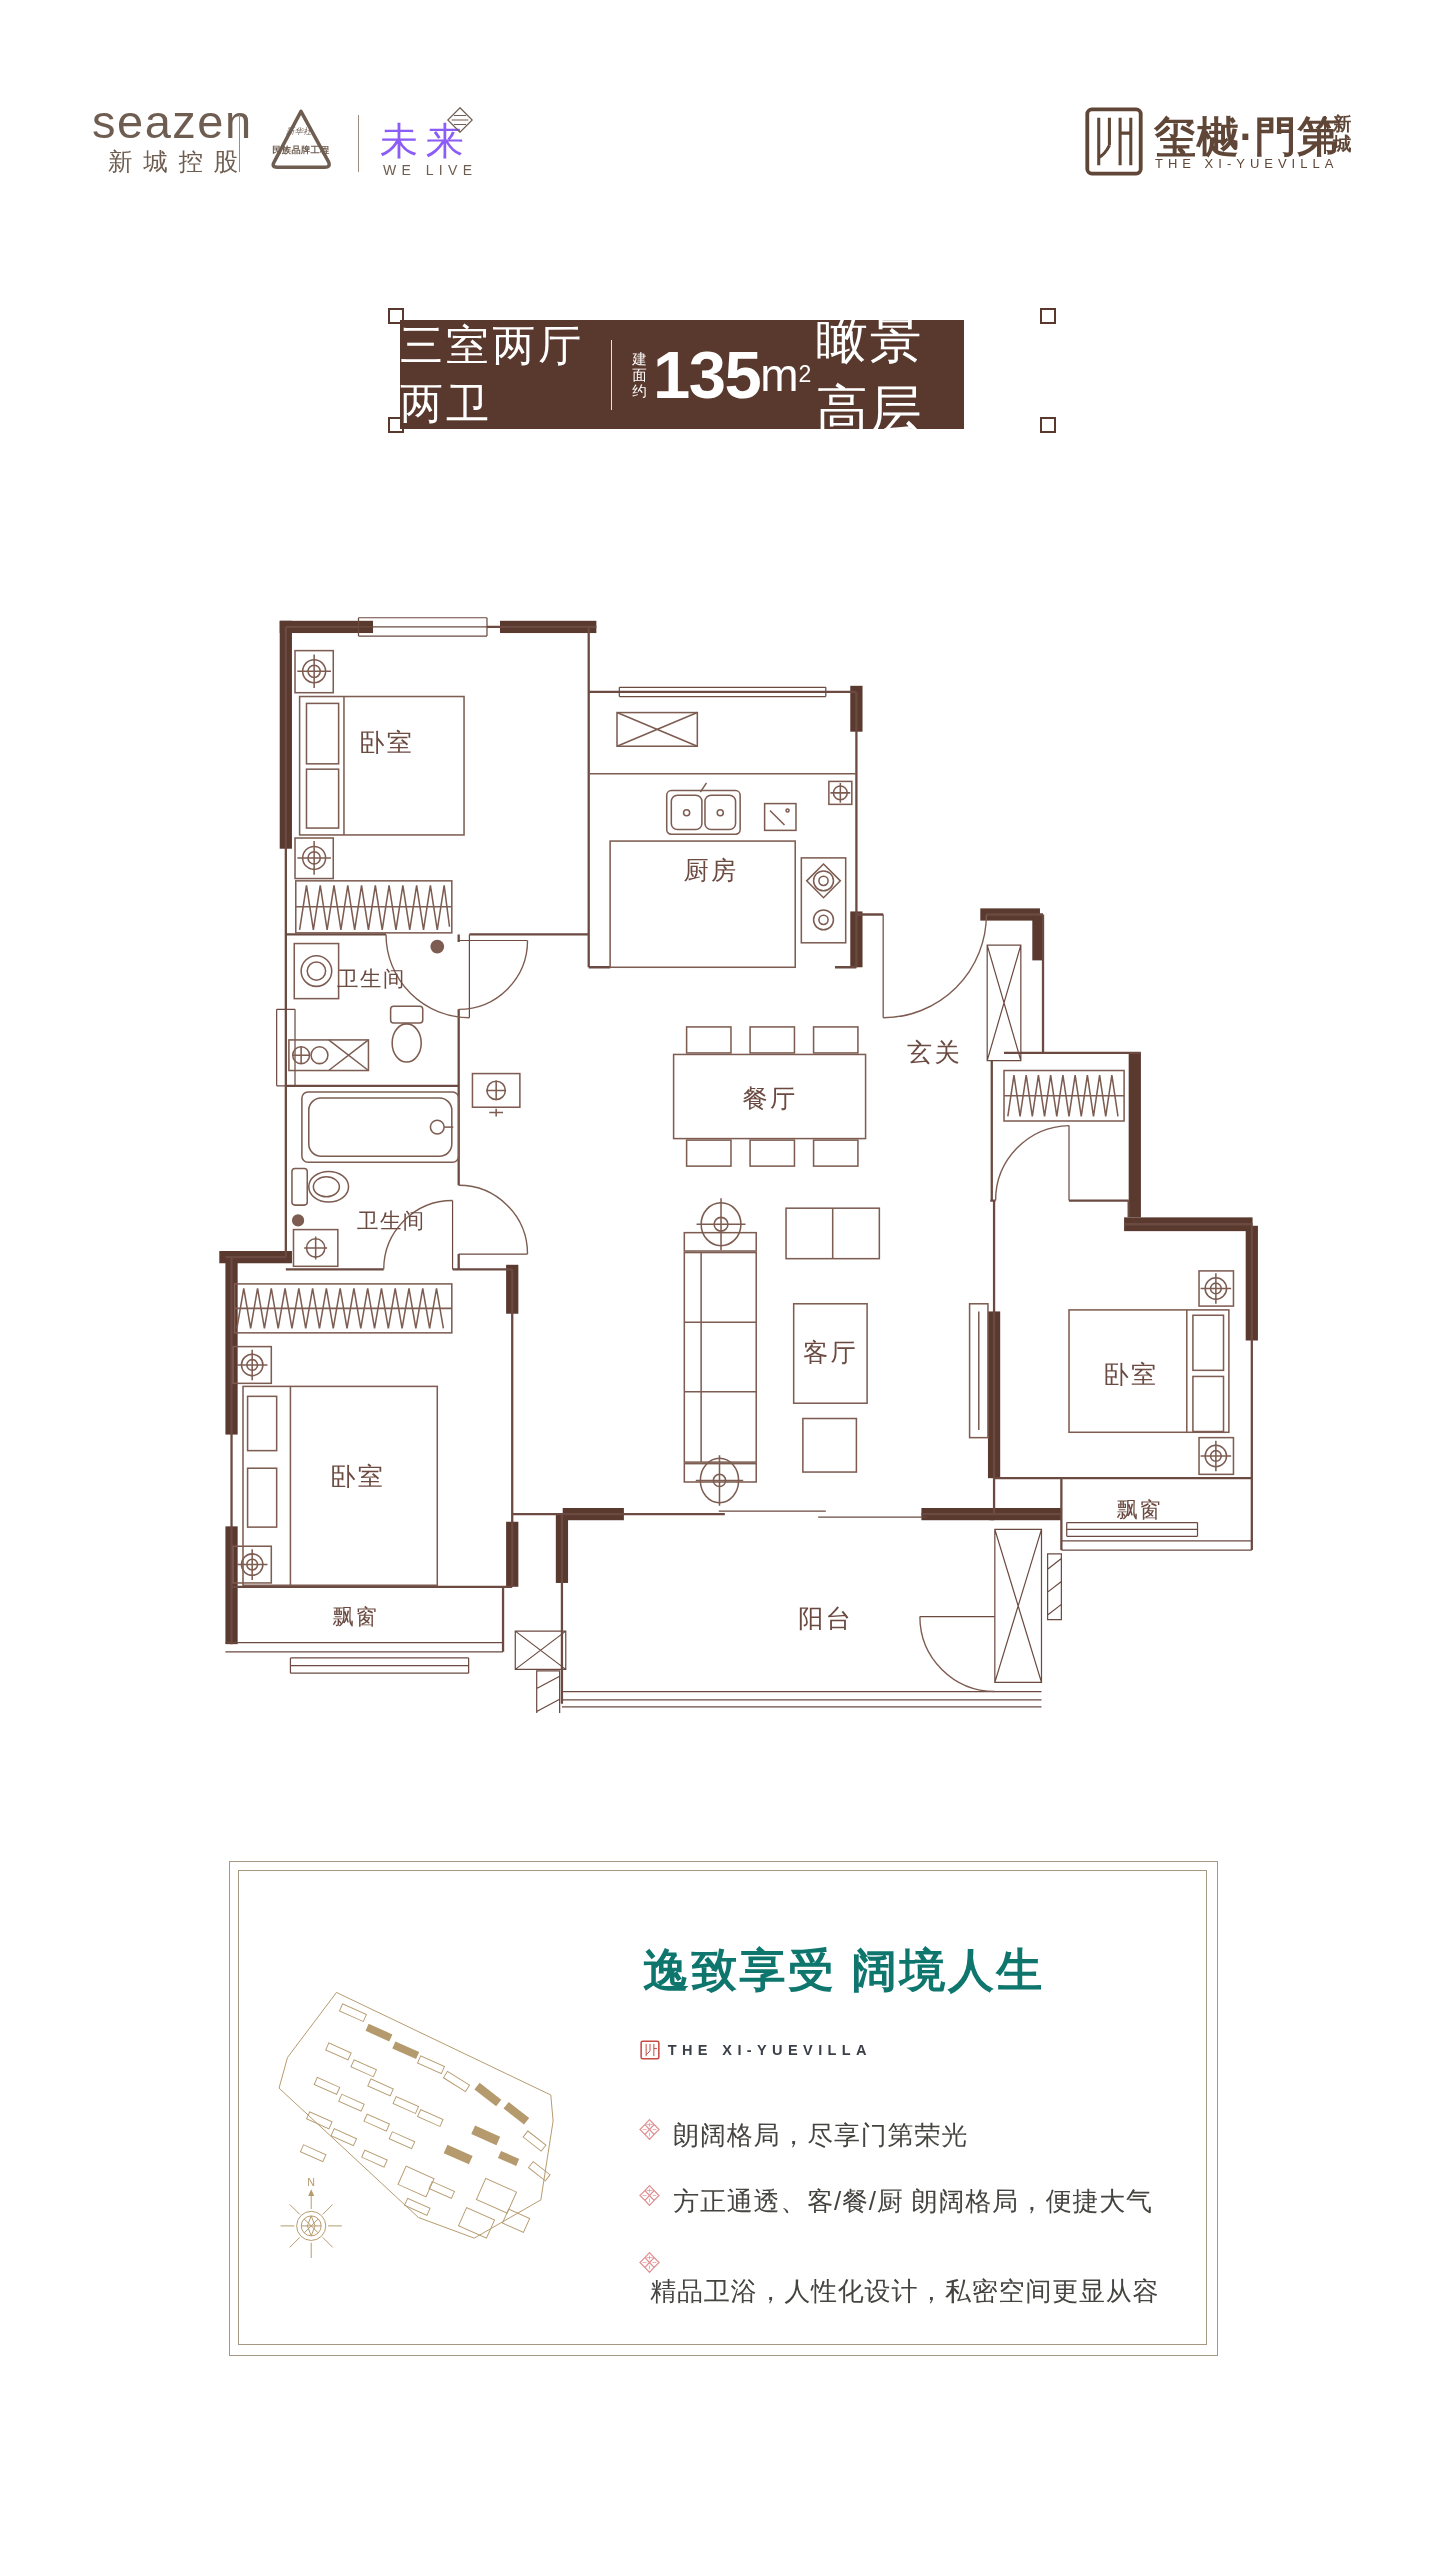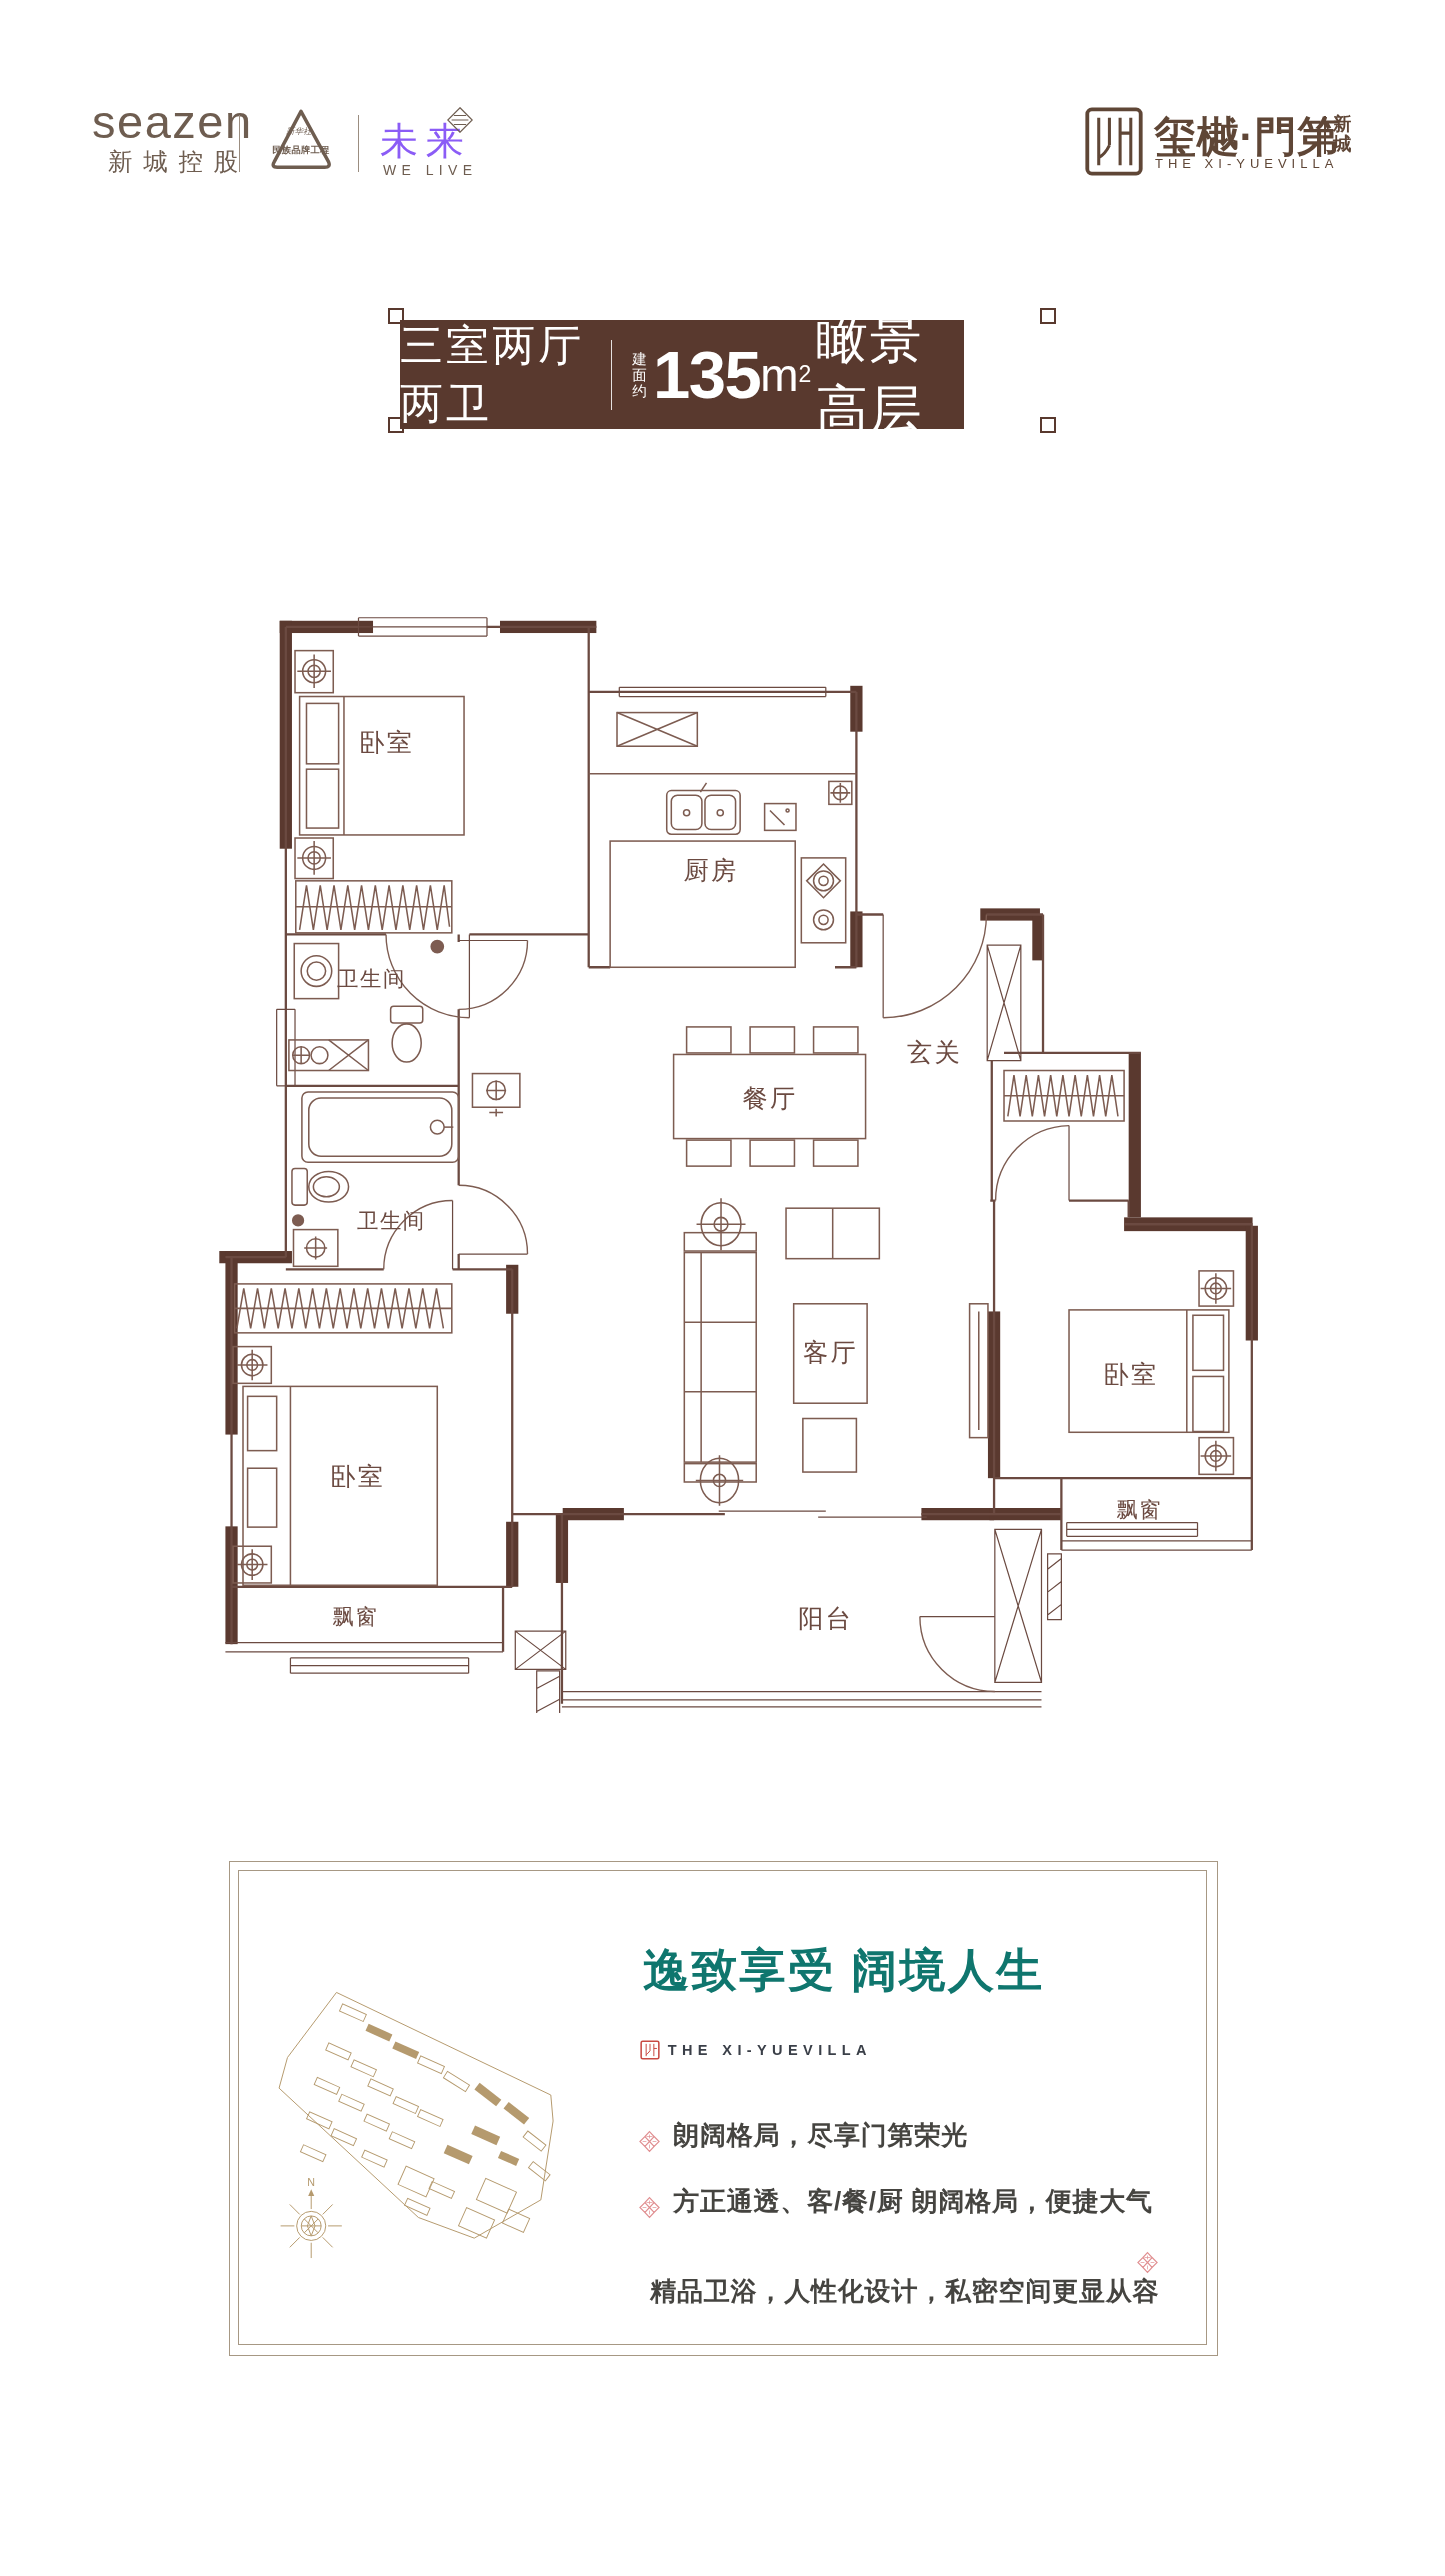--- a/index.html
+++ b/index.html
@@ -36,21 +36,21 @@
   .f{stroke:#7d5c51;stroke-width:2;fill:none;}
   .arc{stroke:#7d5c51;stroke-width:1.8;fill:none;}
   .lb{font-size:33px;letter-spacing:3px;fill:#6b4a41;text-anchor:middle;font-family:"Liberation Sans",sans-serif;}
   .lbs{font-size:28px;letter-spacing:2px;fill:#6b4a41;text-anchor:middle;font-family:"Liberation Sans",sans-serif;}
   
   .frame-outer{left:229px;top:1861px;width:987px;height:493px;border:0.8px solid #a79884;}
   .frame-inner{left:238px;top:1870px;width:967px;height:473px;border:0.8px solid #a79884;}
   .info-title{left:643px;top:1940px;font-size:46px;font-weight:700;letter-spacing:2.3px;color:#0f766e;}
   .brand-row{left:640px;top:2040px;display:flex;align-items:center;}
   .brand-row span{font-size:14.5px;letter-spacing:5.4px;color:#3a3f48;font-weight:600;margin-left:7.7px;}
-  .bullet{display:flex;align-items:flex-end;font-weight:bold;}
+  .bullet{display:flex;align-items:flex-start;}
   .bullet span{font-size:26px;color:#454440;letter-spacing:0.8px;margin-left:12.2px;}
   .b1{left:638px;top:2118px;} .b2{left:638px;top:2184px;} .b3{left:638px;top:2251px;flex-direction:column;}
   .sb-o{fill:none;stroke:#b59a6e;stroke-width:1.2;}
   .sb-f{fill:#b59a6e;stroke:none;}
   .sp{stroke:#b59a6e;fill:none;stroke-width:1.3;}
 </style>
 </head>
 <body>
 
 <div class="page">

